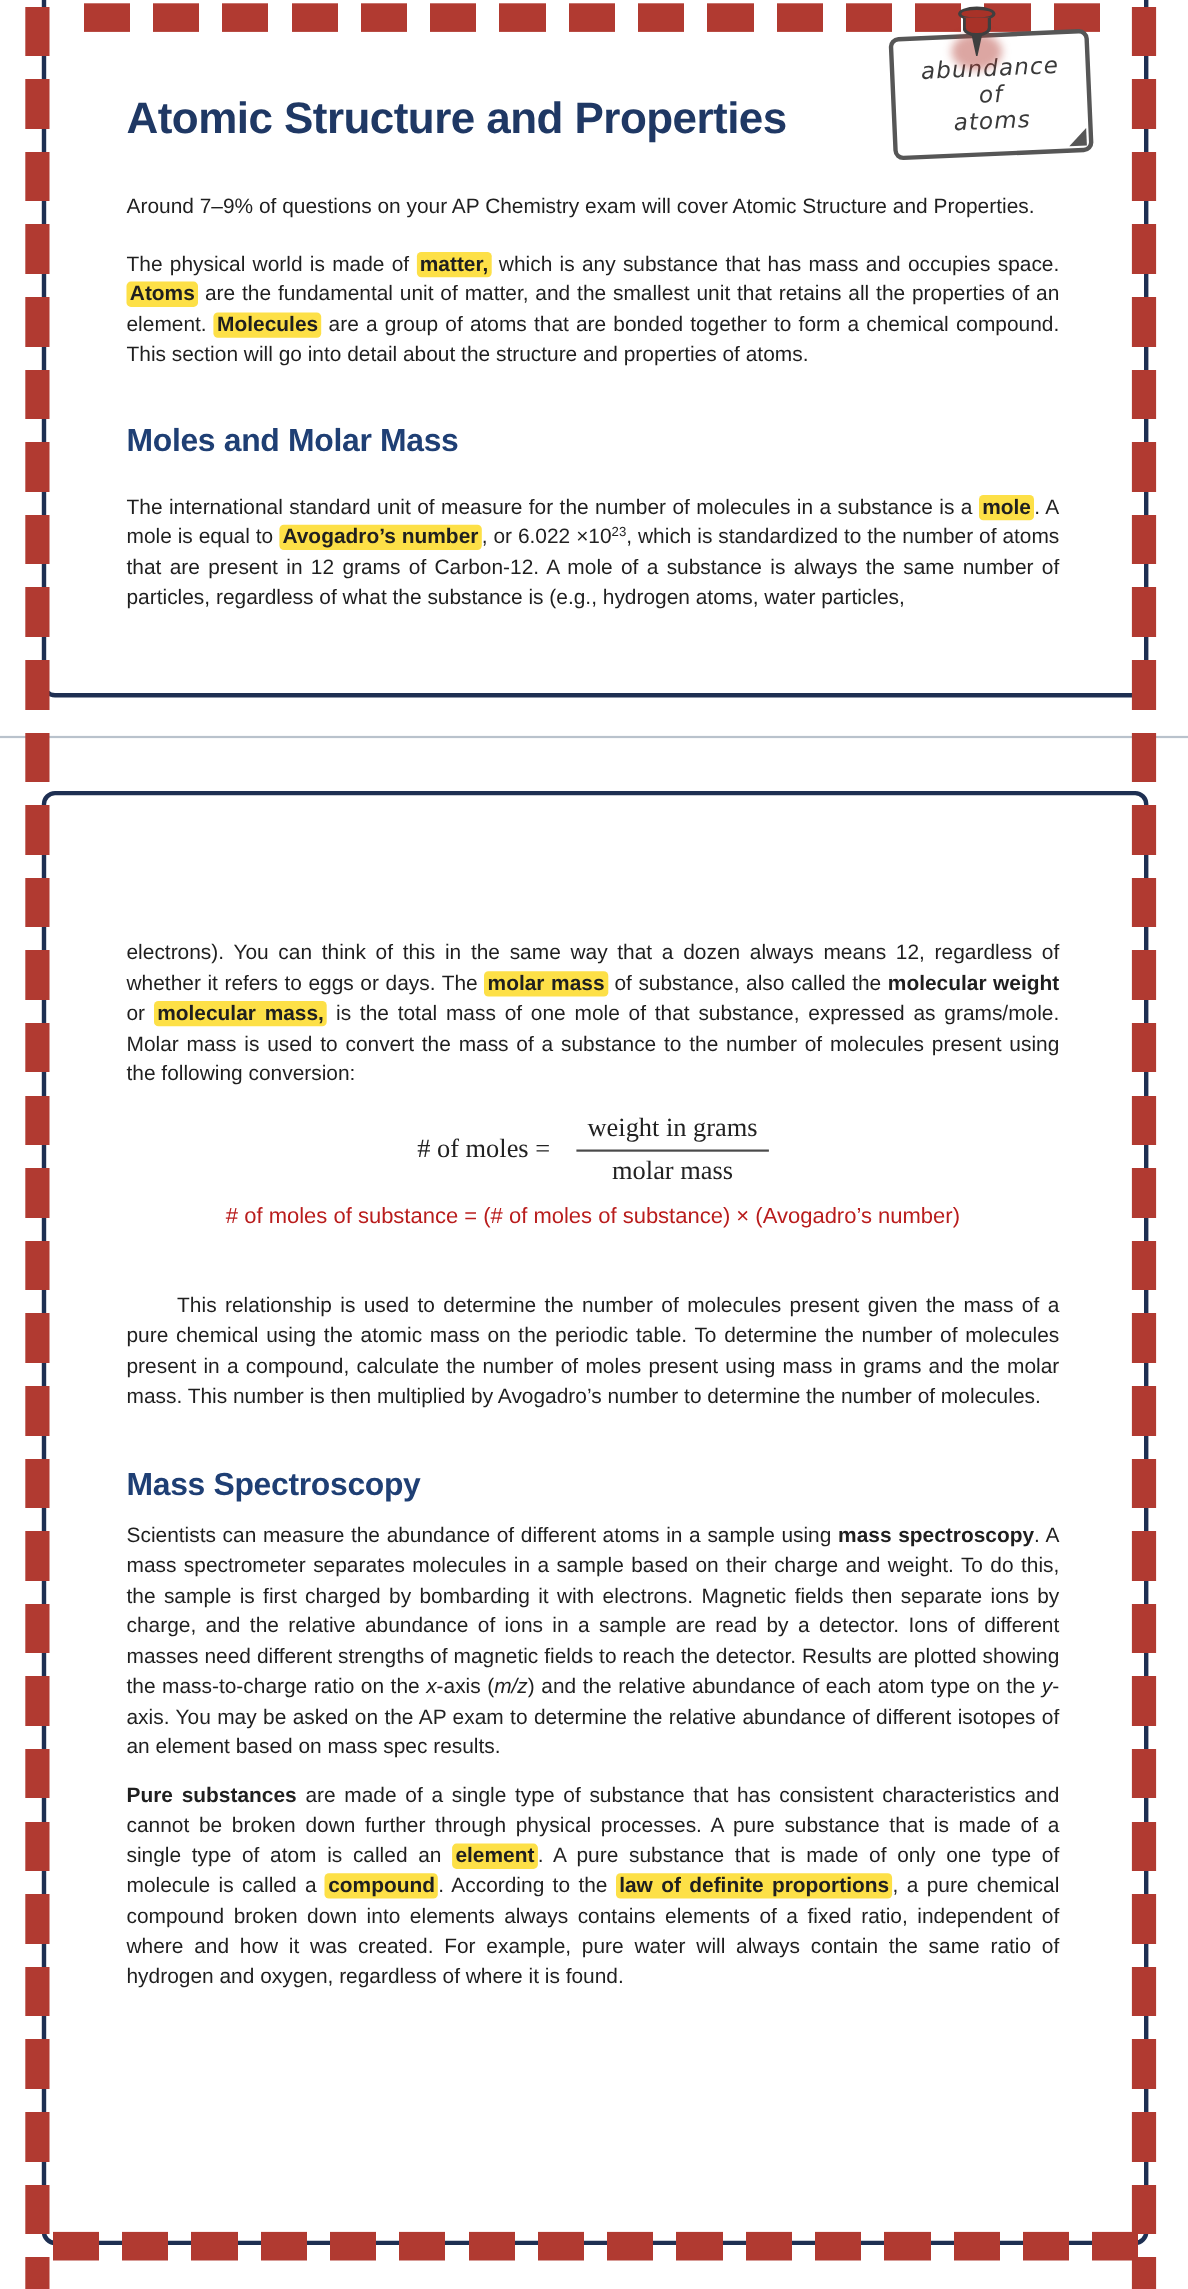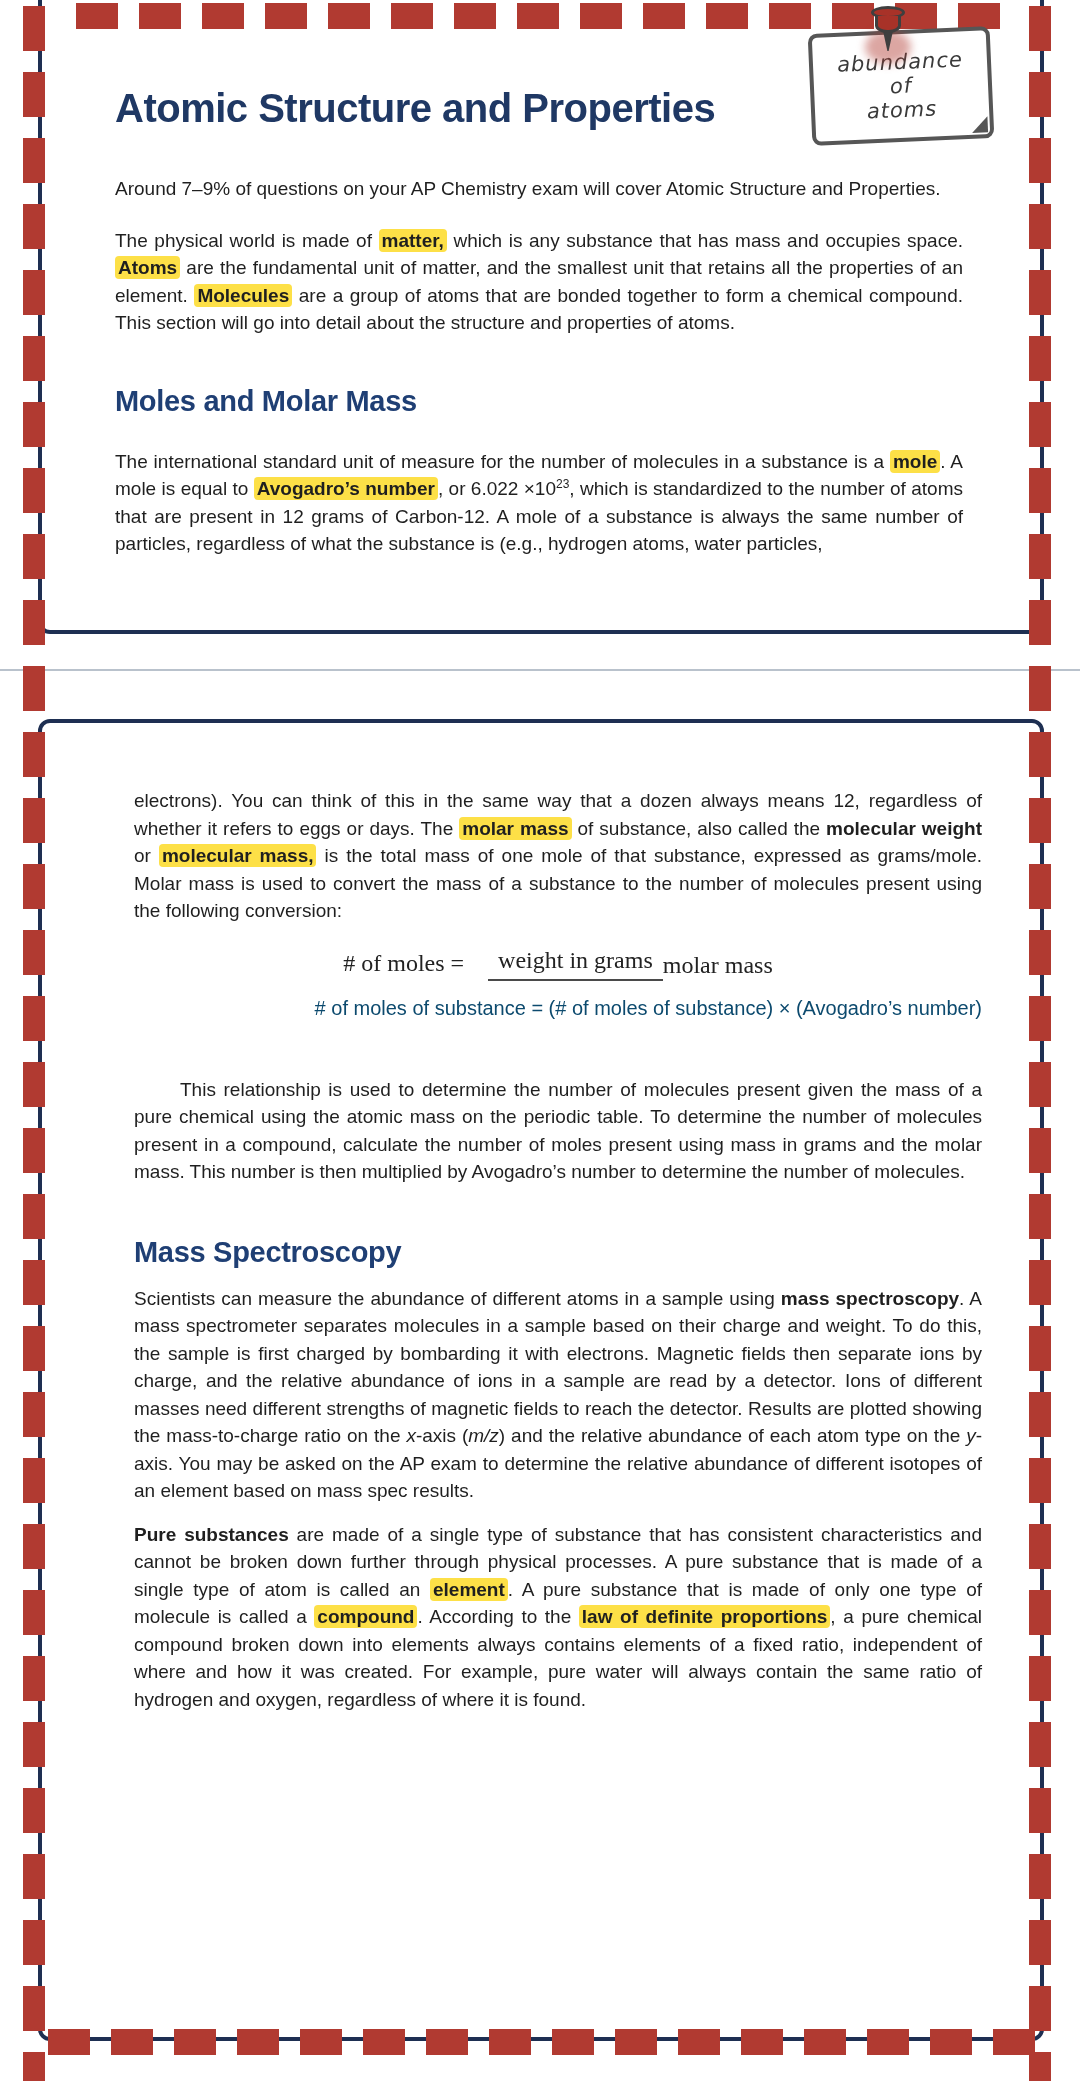--- a/index.html
+++ b/index.html
@@ -21,45 +21,45 @@
               background:repeating-linear-gradient(to bottom, #B13A31 0 45px, transparent 45px 66px); }
   .dash-col.left  { left:23px; }
   .dash-col.right { left:1029px; }
   .dash-row { position:absolute; height:26px;
               background:repeating-linear-gradient(to right, #B13A31 0 42px, transparent 42px 63px); }
   .dash-row.top    { top:3px; left:76px; width:930px; }
   .dash-row.bottom { top:2029px; left:48px; width:992px; }
 
   
   .content1 { position:absolute; left:115px; top:42px; width:848px;margin-top:44px; }
-  .content2 { position:absolute; left:115px; top:787px; width:848px;margin-left:19px; }
+  .content2 { position:absolute; left:115px; top:853px; width:848px; }
 
   .doc-title { font-size:40px; font-weight:bold; color:#1F3864; letter-spacing:-0.5px; }
 
   .body-text { font-size:19px; line-height:27.5px; color:#1F1F1F; text-align:justify; }
   .b { font-weight:bold; }
   .i { font-style:italic; }
   .hl { background:#fde047; padding:1px 3px; border-radius:4px; box-decoration-break:clone; -webkit-box-decoration-break:clone; }
   sup { font-size:12px; line-height:0; vertical-align:7px; }
 
   .intro-para  { margin-top:44px; }
   .matter-para { margin-top:24px; }
 
   h2.section-heading { font-size:29px; font-weight:bold; color:#1F3F74; letter-spacing:-0.3px; }
   .h-moles { margin-top:48px; }
   .p-moles { margin-top:30px; }
 
   
   .formula { margin-top:22px; display:flex; justify-content:center; align-items:center; gap:24px;
              font-family:"Liberation Serif", serif; font-size:24px; color:#222; }
-  .frac { display:inline-flex; flex-direction:row; text-align:center;justify-content:space-between; }
+  .frac { display:inline-flex; flex-direction:column; text-align:center;justify-content:space-between; }
   .frac .num { padding:0 10px 5px; border-bottom:2px solid #4a4a4a; }
   .frac .den { padding-top:5px; }
 
-  .equation { margin-top:16px; text-align:right; font-size:20px; color:#0c4a6e; }
+  .equation { margin-top:16px; text-align:center; font-size:20px; color:#b91c1c; }
 
   .p-rel  { margin-top:56px; text-indent:46px; }
   .h-spec { margin-top:50px; }
   .p-spec { margin-top:16px; }
   .h-elem { margin-top:42px; }
   .p-elem { margin-top:16px; }
 
   
   .sticky-note { position:absolute; left:810px; top:30px; width:182px; height:112px; background:#fff;
                  border:4px solid #565656; border-radius:9px; transform:rotate(-2.5deg);

